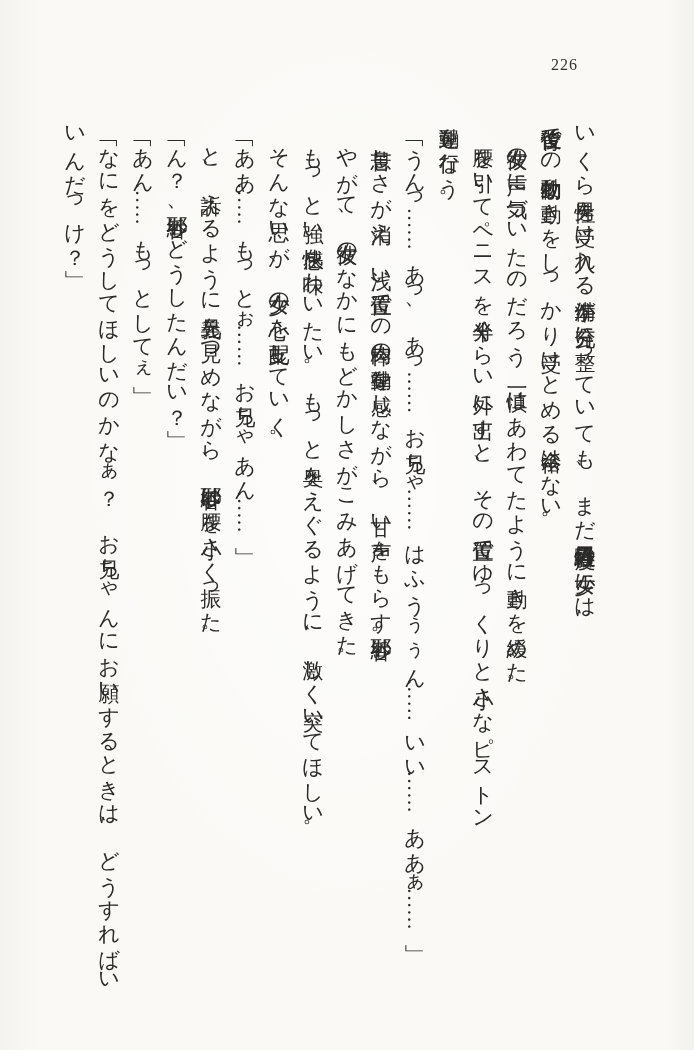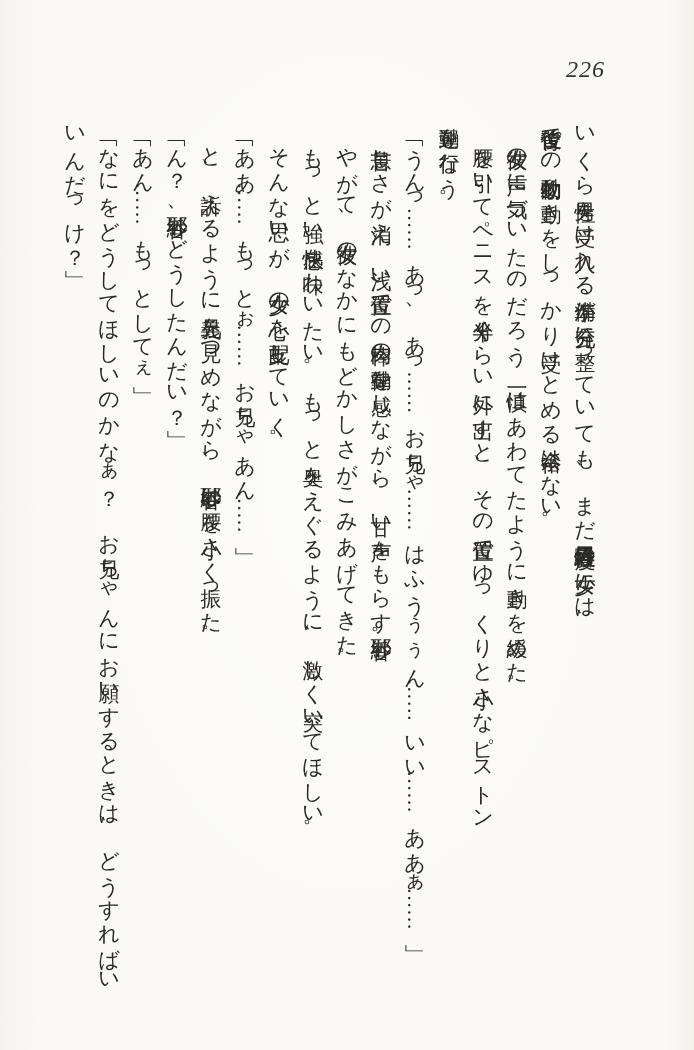--- a/index.html
+++ b/index.html
@@ -18,23 +18,22 @@
   .page {
     position: absolute;
     inset: 0;
     background:
       radial-gradient(ellipse at 50% 45%, rgba(255,255,255,0.6) 0%, rgba(255,255,255,0) 60%),
       linear-gradient(90deg, #f4f3ef 0%, #faf9f6 6%, #faf9f6 96%, #f2f1ec 100%);
   }
   .page-number {
     position: absolute;
     top: 56px;
-    left: 566px;
-    font-style: italic;
-    font-size: 24px;
+    left: 551px;
+    font-size: 16px;
     letter-spacing: 1px;
     color: #333330;
   }
   .text-area {
     position: absolute;
     top: 112px;
     right: 92px;
     height: 850px;
     writing-mode: vertical-rl;
     -webkit-writing-mode: vertical-rl;

